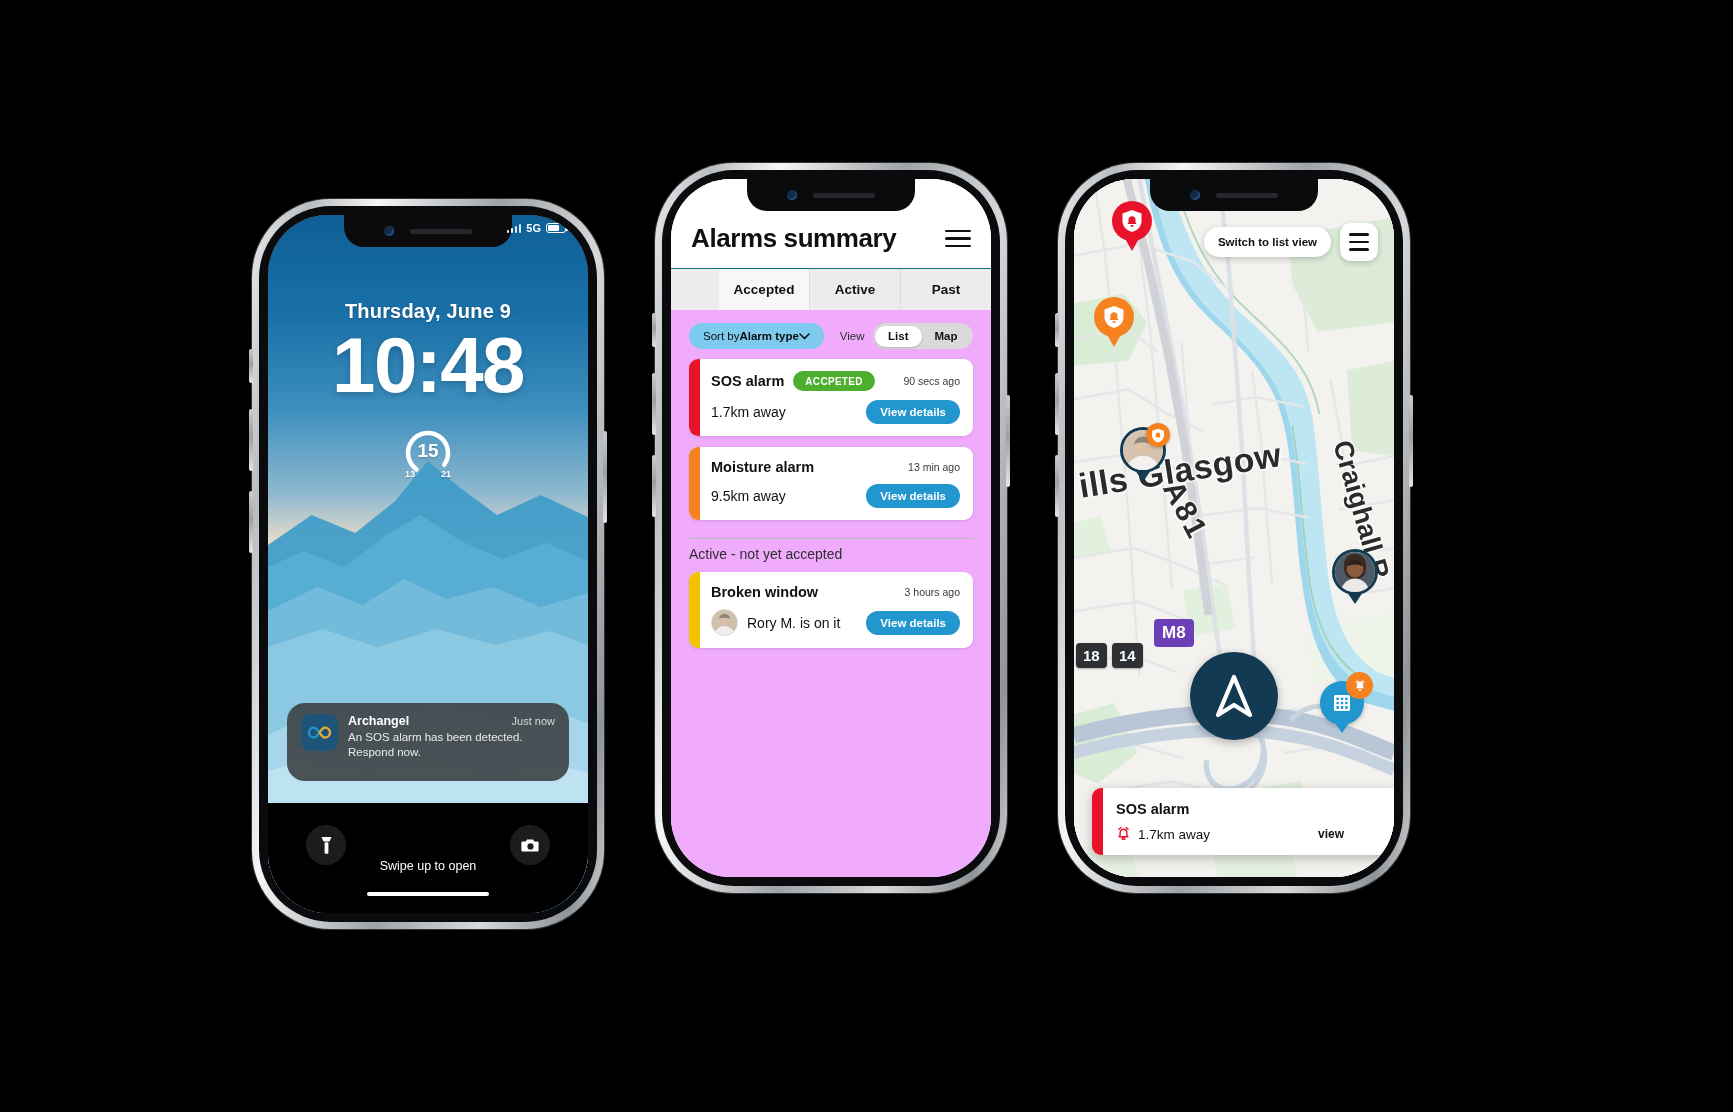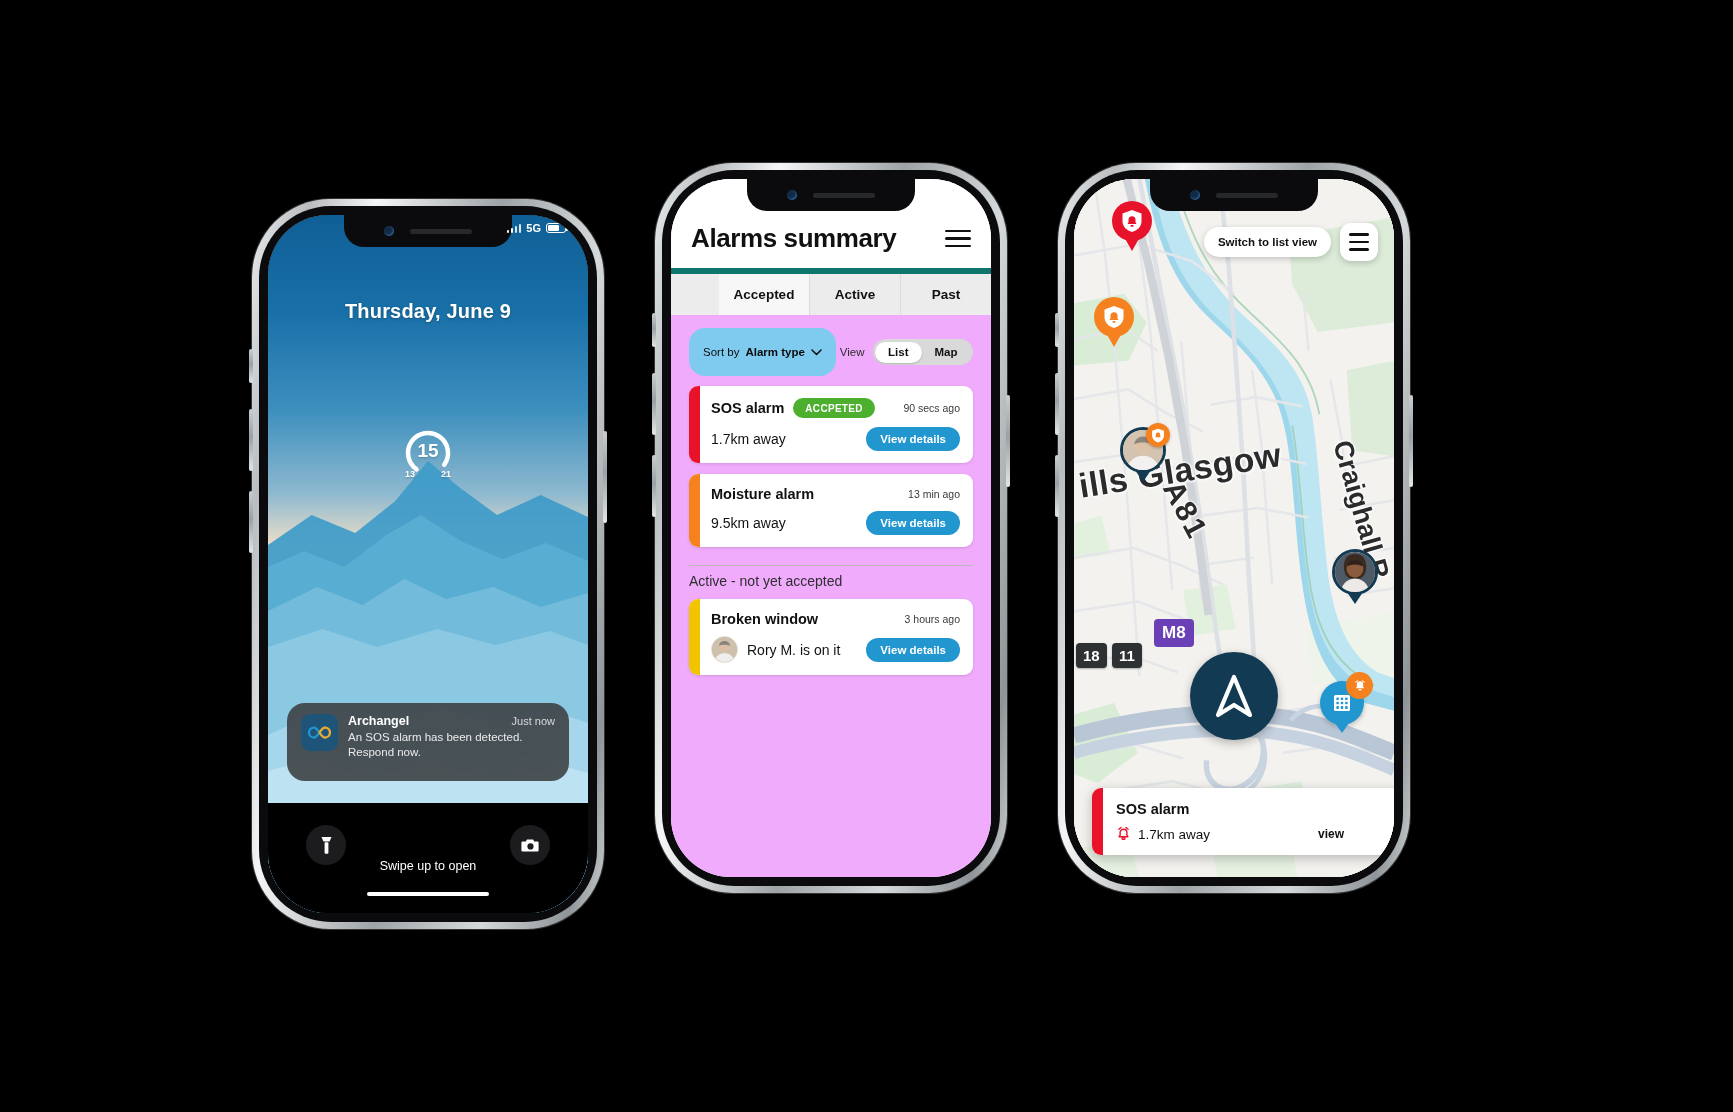--- a/index.html
+++ b/index.html
@@ -108,28 +108,28 @@
   .home-ind { position:absolute; bottom:17px; left:50%; transform:translateX(-50%);
     width:122px; height:4.5px; border-radius:3px; background:#fff; }
 
   
   #p2 { left:655px; top:163px; width:352px; height:730px; }
   .app2 { position:absolute; inset:0; background:#f0abfc; display:flex; flex-direction:column; }
   .app2-head { background:#fff; padding:44px 20px 14px 20px; display:flex; align-items:center; justify-content:space-between; }
   .app2-title { font-size:26px; font-weight:700; color:#111; letter-spacing:-.4px; }
   .burger { width:26px; display:flex; flex-direction:column; gap:5px; cursor:pointer; }
   .burger span { display:block; height:2.6px; background:#111; border-radius:2px; }
-  .tabs { display:flex; background:#ececec; border-top:6px solid #0f766e;padding-left:48px; }
+  .tabs { display:flex; background:#ececec; border-top:1px solid #0f766e;padding-left:48px; }
   .tab { flex:1; text-align:center; padding:13px 0; font-size:13.5px; font-weight:700; color:#111;
     background:#ececec; border-right:1px solid #dcdcdc; cursor:pointer; }
   .tab:last-child { border-right:none; }
   .tab.active { background:#f7f7f7; }
   .toolbar { display:flex; align-items:center; justify-content:space-between; padding:13px 18px 10px 18px; }
-  .sort-pill { background:#7fcbef; border-radius:16px; padding:18px 14px; font-size:11.5px; color:#0c0c0c;
-    display:flex; align-items:center; gap:6px; cursor:pointer;justify-content:center; }
+  .sort-pill { background:#7fcbef; border-radius:16px; padding:7px 14px; font-size:11.5px; color:#0c0c0c;
+    display:flex; align-items:center; gap:0; cursor:pointer;justify-content:center; }
   .sort-pill b { font-weight:700; }
   .view-grp { display:flex; align-items:center; gap:8px; }
   .view-lbl { font-size:11.5px; color:#2c2c2c; }
   .seg { background:#d9d9d9; border-radius:14px; padding:2.5px; display:flex; }
   .seg div { padding:4.5px 13px; font-size:11.5px; font-weight:700; color:#111; border-radius:12px; cursor:pointer; }
   .seg div.on { background:#fff; box-shadow:0 1px 2px rgba(0,0,0,.18); }
 
   .cards { padding:0 18px; }
   .card { position:relative; background:#fff; border-radius:9px; margin-bottom:11px;
     box-shadow:0 1px 3px rgba(0,0,0,.13); overflow:hidden; padding:12px 13px 12px 22px; }
@@ -245,20 +245,21 @@
               <i></i>
               <i></i>
             </span>
           <span>5G</span>
           <span class="batt">
               <i></i>
             </span>
         </div>
 
         <div class="lock-date">Thursday, June 9</div>
+        <div class="lock-time">10:48</div>
 
         <div class="ring-widget">
           <svg viewBox="0 0 52 52">
             <circle cx="26" cy="26" r="20" fill="none" stroke="#fff" stroke-width="4.5" stroke-linecap="round" stroke-dasharray="94 132" transform="rotate(125 26 26)"></circle>
           </svg>
           <div class="ring-val">15</div>
           <div class="ring-lo">13</div>
           <div class="ring-hi">21</div>
         </div>
 
@@ -485,21 +486,21 @@
 
             <path d="M150,694 L236,684 L246,730 L158,730 Z" fill="#e6f1e2"></path>
             <path d="M0,700 L60,692 L72,730 L0,730 Z" fill="#e6f1e2"></path>
           </svg>
 
           <div class="map-label" style="left:112px; top:296px; font-size:30px; transform:rotate(62deg); transform-origin:left top; letter-spacing:2px;">A81</div>
           <div class="map-label" style="left:4px; top:272px; font-size:34px; transform:rotate(-9deg); letter-spacing:.5px;">ills Glasgow</div>
           <div class="map-label" style="left:282px; top:258px; font-size:27px; transform:rotate(74deg); transform-origin:left top;">Craighall R</div>
 
           <div class="shield-road" style="left:2px; top:464px;">18</div>
-          <div class="shield-road" style="left:38px; top:464px;">11</div>
+          <div class="shield-road" style="left:38px; top:464px;">14</div>
           <div class="shield-m8" style="left:80px; top:440px;">M8</div>
 
           <div class="pin" style="left:38px; top:22px;">
             <div class="head" style="background:#e8132b"></div>
             <div class="tail" style="border-top:16px solid #e8132b"></div>
             <div class="glyph">
               <svg width="22" height="24" viewBox="0 0 22 24">
                 <path d="M11,1 L20.5,4.4 V12 C20.5,18 16,21.6 11,23 C6,21.6 1.5,18 1.5,12 V4.4 Z" fill="#fff"></path>
                 <path d="M11,7.2 a3.5,3.5 0 0 1 3.5,3.5 v2.6 l1,1.6 h-9 l1,-1.6 v-2.6 A3.5,3.5 0 0 1 11,7.2 Z" fill="#e8132b"></path>
                 <rect x="9.4" y="16" width="3.2" height="1.8" rx=".8" fill="#e8132b"></rect>

